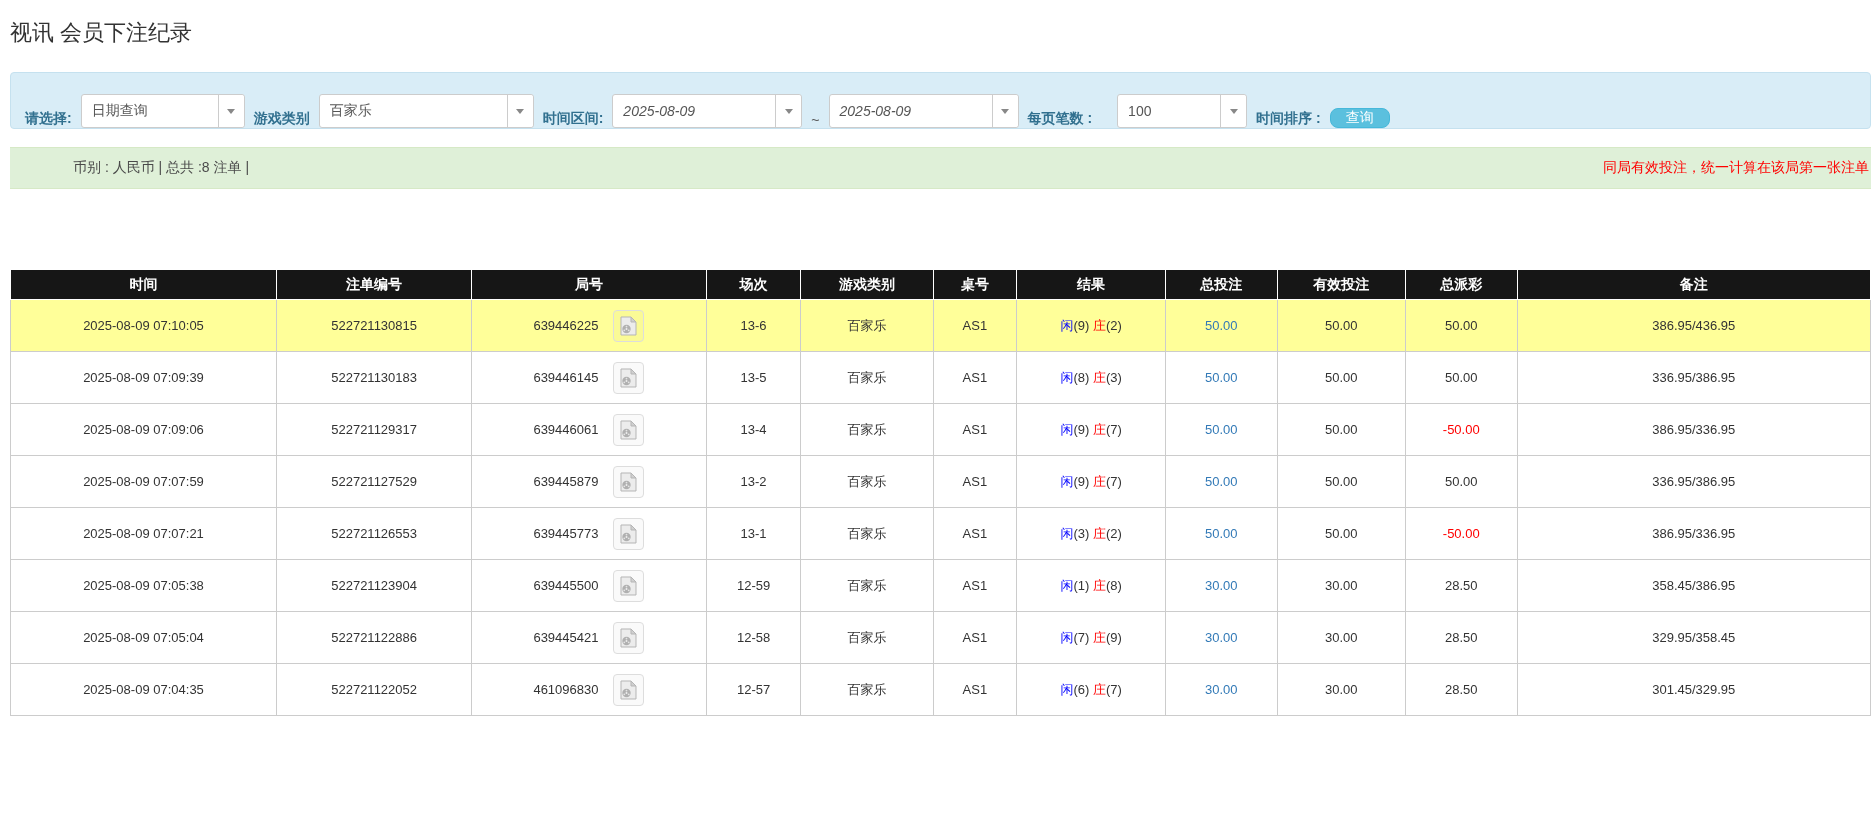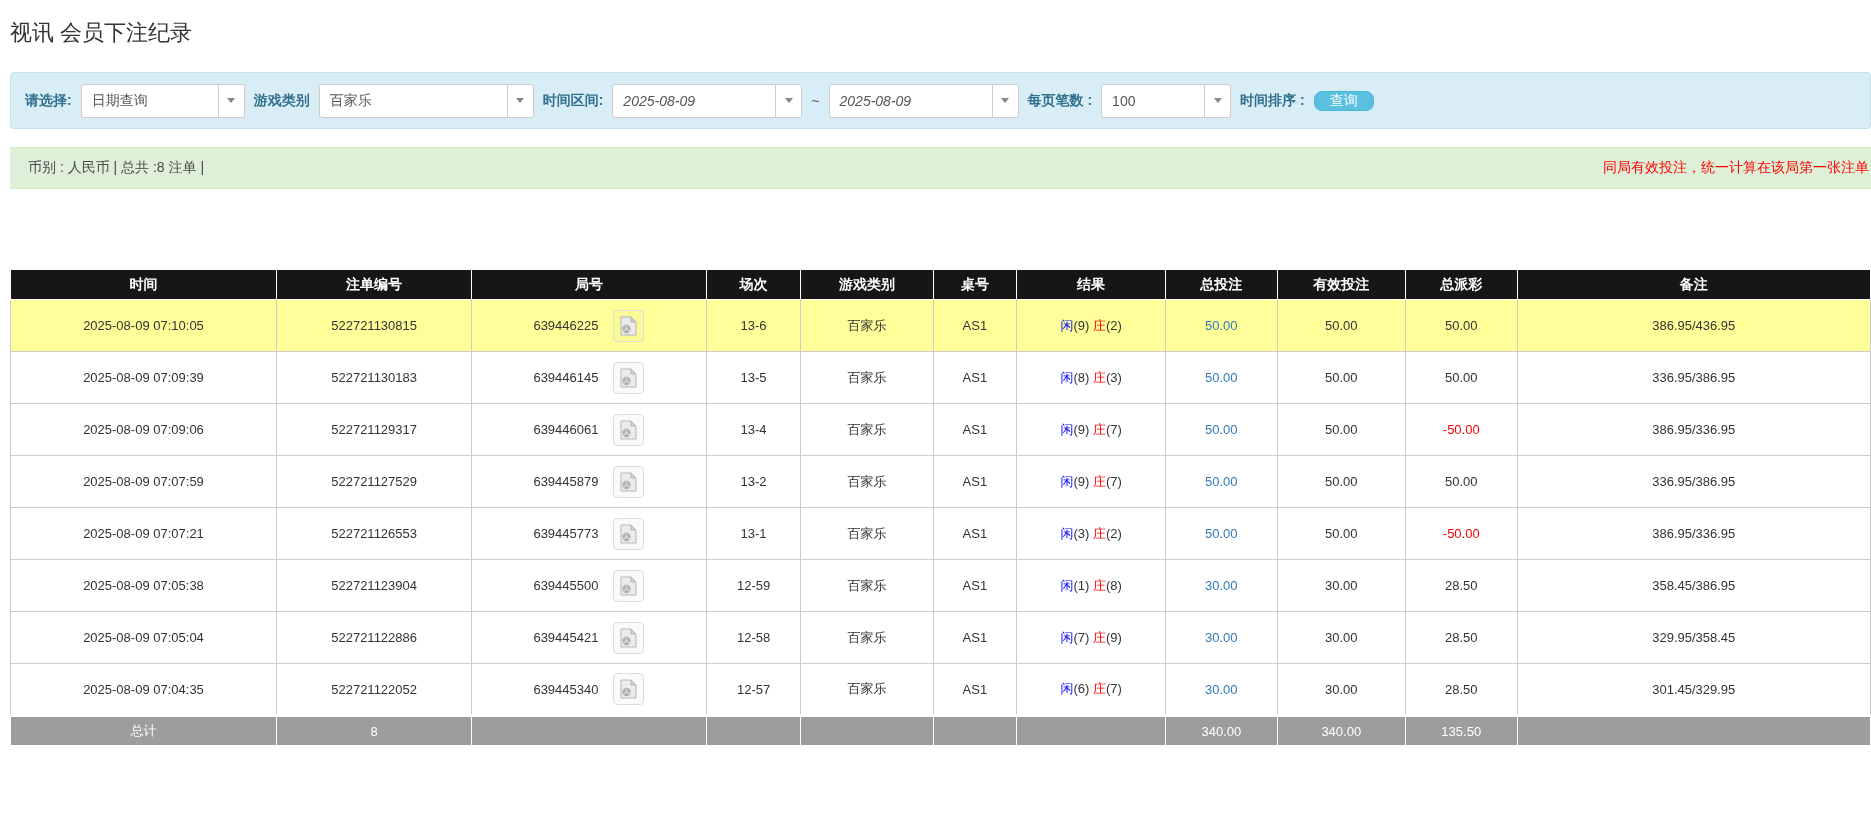--- a/index.html
+++ b/index.html
@@ -14,21 +14,21 @@
     margin: 18px 0 0 10px;
     font-size: 22px; font-weight: 400; color: #333;
   }
   
   .filter-panel {
     margin: 24px 0 0 10px;
     height: 57px;
     background: #d9edf7;
     border: 1px solid #c5e1ef;
     border-radius: 4px;
-    display: flex; align-items: center;
+    display: flex; align-items: flex-end;
     padding: 0 14px;
     gap: 9px;
     white-space: nowrap;
   }
   .f-label { font-size: 14px; font-weight: bold; color: #31708f; }
   .tilde { font-size: 14px; color: #555; }
   .combo {
     height: 34px; background: #fff;
     border: 1px solid #ccc; border-radius: 3px;
     display: inline-flex; align-items: stretch;
@@ -44,38 +44,38 @@
     display: flex; align-items: center; justify-content: center;
     background: #fff; border-radius: 0 3px 3px 0;
   }
   .combo .combo-arrow i {
     width: 0; height: 0; display: block;
     border-left: 4px solid transparent;
     border-right: 4px solid transparent;
     border-top: 5px solid #888;
   }
   .w130 { width: 164px; } .w215 { width: 215px; } .w190 { width: 190px; font-style: italic; }
-  .w130s { width: 130px; } .w197 { width: 197px; }
+  .w130s { width: 130px; margin-left: 16px; } .w197 { width: 197px; }
   .search-btn {
     height: 20px; padding: 0 15px;
     background: #5bc0de; border: 1px solid #46b8da;
     color: #fff; font-size: 14px; border-radius: 8px;
     cursor: pointer;
   }
   
   .summary-bar {
     margin: 18px 0 0 10px;
     height: 42px;
     background: #dff0d8;
     border-top: 1px solid #d6e9c6; border-bottom: 1px solid #d6e9c6;
     display: flex; align-items: center; justify-content: space-between;
     padding: 0 2px 0 18px;
     font-size: 14px;
   }
-  .summary-left { color: #4a4a4a; }
+  .summary-left { color: #4a4a4a; margin-left: 45px; }
   .summary-notice { color: #ff0000; }
   
   .table-wrap { margin: 80px 0 0 10px; }
   table {
     width: 1861px; border-collapse: collapse;
     font-size: 13px; table-layout: fixed;
   }
   th {
     background: #161616; color: #fff;
     font-weight: bold; font-size: 14px;
@@ -370,21 +370,21 @@
           <td><span class="p-label">闲</span><span>(7) </span><span class="b-label">庄</span><span>(9)</span></td>
           <td><span class="bet-link">30.00</span></td>
           <td>30.00</td>
           <td>28.50</td>
           <td>329.95/358.45</td>
         </tr>
         <tr>
           <td>2025-08-09 07:04:35</td>
           <td>522721122052</td>
           <td><span class="round-wrap">
-              <span>639445340</span>
+              <span>461096830</span>
               <span class="video-btn">
                 <svg width="17" height="20" viewBox="0 0 17 20">
                   <path d="M1 1 h10 l5 5 v13 h-15 z" fill="#ececec" stroke="#b5b5b5"></path>
                   <path d="M11 1 v5 h5 z" fill="#d0d0d0" stroke="#b5b5b5"></path>
                   <circle cx="6.5" cy="13" r="4.2" fill="#b0b0b0"></circle>
                   <circle cx="6.5" cy="13" r="1" fill="#eeeeee"></circle>
                   <circle cx="6.5" cy="10.6" r="0.9" fill="#e4e4e4"></circle>
                   <circle cx="4.3" cy="14.3" r="0.9" fill="#e4e4e4"></circle>
                   <circle cx="8.7" cy="14.3" r="0.9" fill="#e4e4e4"></circle>
                 </svg>
@@ -394,28 +394,15 @@
           <td>百家乐</td>
           <td>AS1</td>
           <td><span class="p-label">闲</span><span>(6) </span><span class="b-label">庄</span><span>(7)</span></td>
           <td><span class="bet-link">30.00</span></td>
           <td>30.00</td>
           <td>28.50</td>
           <td>301.45/329.95</td>
         </tr>
       </tbody>
     <tbody>
-      <tr class="footer-row">
-        <td>总计</td>
-        <td>8</td>
-        <td></td>
-        <td></td>
-        <td></td>
-        <td></td>
-        <td></td>
-        <td>340.00</td>
-        <td>340.00</td>
-        <td>135.50</td>
-        <td></td>
-      </tr>
     </tbody>
   </table>
 </div>
 
 </body></html>

